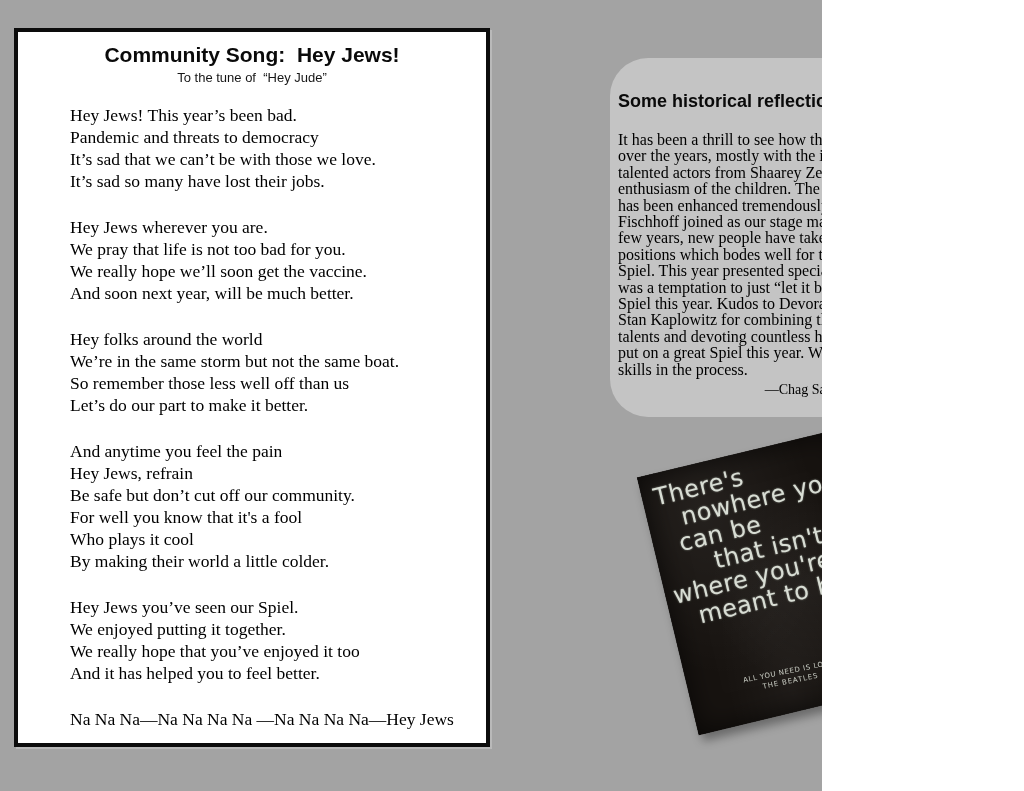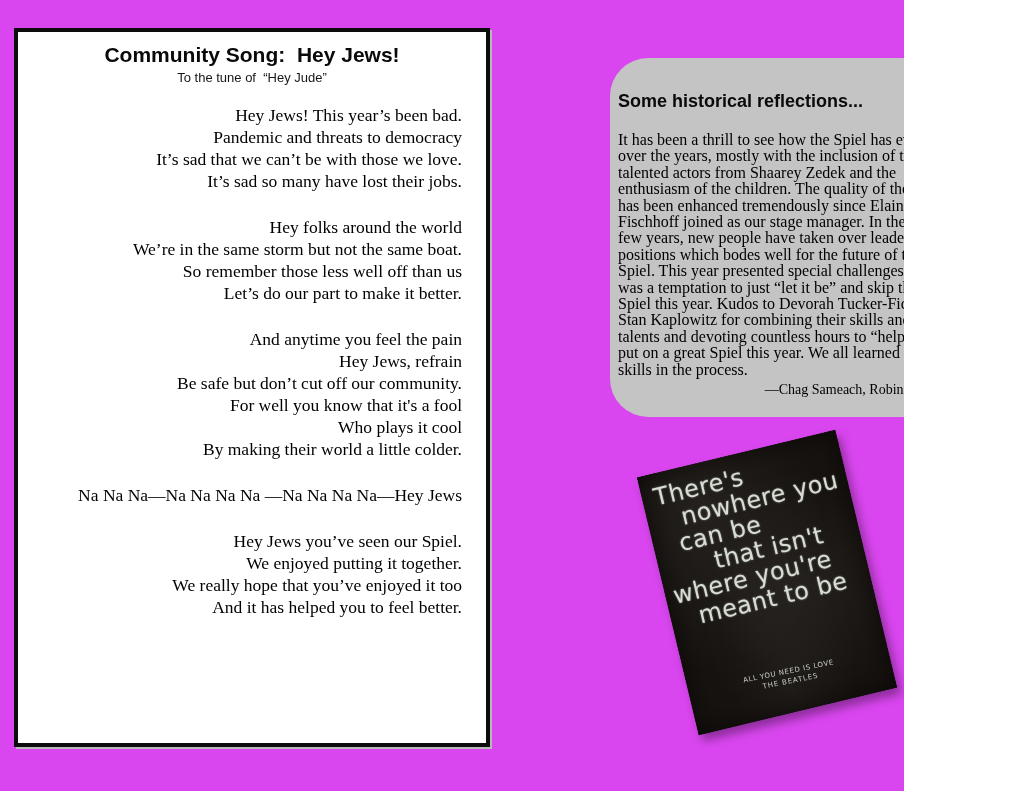--- a/index.html
+++ b/index.html
@@ -3,22 +3,22 @@
 <meta charset="utf-8">
 <style>
   html, body { margin:0; padding:0; }
   body {
     width:1024px; height:791px;
     background:#ffffff;
     font-family:"Liberation Sans", sans-serif;
     -webkit-font-smoothing:antialiased;
   }
   .page {
-    position:relative; width:904px; height:791px;
-    background:#d946ef; overflow:hidden;
+    position:relative; width:822px; height:791px;
+    background:#a3a3a3; overflow:hidden;
   }
 
   
   .song-card {
     position:absolute; left:14px; top:28px;
     width:476px; height:719px; box-sizing:border-box;
     border:4px solid #0c0c0c; background:#ffffff;
     box-shadow:2px 2px 0 #b9b9b9;
   }
   .song-title {
@@ -29,21 +29,21 @@
   .song-subtitle {
     margin:1px 8px 4px; text-align:center;
     font-size:13px; line-height:17px; font-weight:normal;
     color:#161616; white-space:pre-wrap;
   }
   .lyrics {
     margin:18px 24px 0 44px;
     font-family:"Liberation Serif", serif;
     font-size:17.5px; line-height:22px; color:#000;
   }
-  .stanza { margin:0 0 24px 0; white-space:pre-line;text-align:right; }
+  .stanza { margin:0 0 24px 8px; white-space:pre-line; }
   .stanza:last-child { margin-bottom:0; }
 
   
   .reflections-card {
     position:absolute; left:610px; top:58px;
     width:351px; height:359px; box-sizing:border-box;
     border-radius:38px; padding:32px 8px 0 8px;
     background:#c4c4c4;
   }
   .reflections-title {
@@ -102,35 +102,39 @@
 <div class="page">
 
   <section class="song-card">
     <h1 class="song-title">Community Song:  Hey Jews!</h1>
     <h2 class="song-subtitle">To the tune of  “Hey Jude”</h2>
     <div class="lyrics">
         <p class="stanza">Hey Jews! This year’s been bad.
 Pandemic and threats to democracy
 It’s sad that we can’t be with those we love.
 It’s sad so many have lost their jobs.</p>
+        <p class="stanza">Hey Jews wherever you are.
+We pray that life is not too bad for you.
+We really hope we’ll soon get the vaccine.
+And soon next year, will be much better.</p>
         <p class="stanza">Hey folks around the world
 We’re in the same storm but not the same boat.
 So remember those less well off than us
 Let’s do our part to make it better.</p>
         <p class="stanza">And anytime you feel the pain
 Hey Jews, refrain
 Be safe but don’t cut off our community.
 For well you know that it's a fool
 Who plays it cool
 By making their world a little colder.</p>
-        <p class="stanza">Na Na Na—Na Na Na Na —Na Na Na Na—Hey Jews</p>
         <p class="stanza">Hey Jews you’ve seen our Spiel.
 We enjoyed putting it together.
 We really hope that you’ve enjoyed it too
 And it has helped you to feel better.</p>
+        <p class="stanza">Na Na Na—Na Na Na Na —Na Na Na Na—Hey Jews</p>
       </div>
   </section>
 
   <aside class="reflections-card" style="background-color: rgb(196, 196, 196);">
     <h3 class="reflections-title">Some historical reflections...</h3>
     <p class="reflections-body">It has been a thrill to see how the Spiel has evolved over the years, mostly with the inclusion of the talented actors from Shaarey Zedek and the enthusiasm of the children. The quality of the show has been enhanced tremendously since Elaine Fischhoff joined as our stage manager. In the past few years, new people have taken over leadership positions which bodes well for the future of the Spiel. This year presented special challenges. There was a temptation to just “let it be” and skip the Spiel this year. Kudos to Devorah Tucker-Fick and Stan Kaplowitz for combining their skills and talents and devoting countless hours to “help” us put on a great Spiel this year. We all learned new skills in the process.</p>
     <p class="reflections-signature">—Chag Sameach, Robin Willner</p>
   </aside>
 
   <figure class="poster" style="background-color: rgb(23, 19, 16);">

